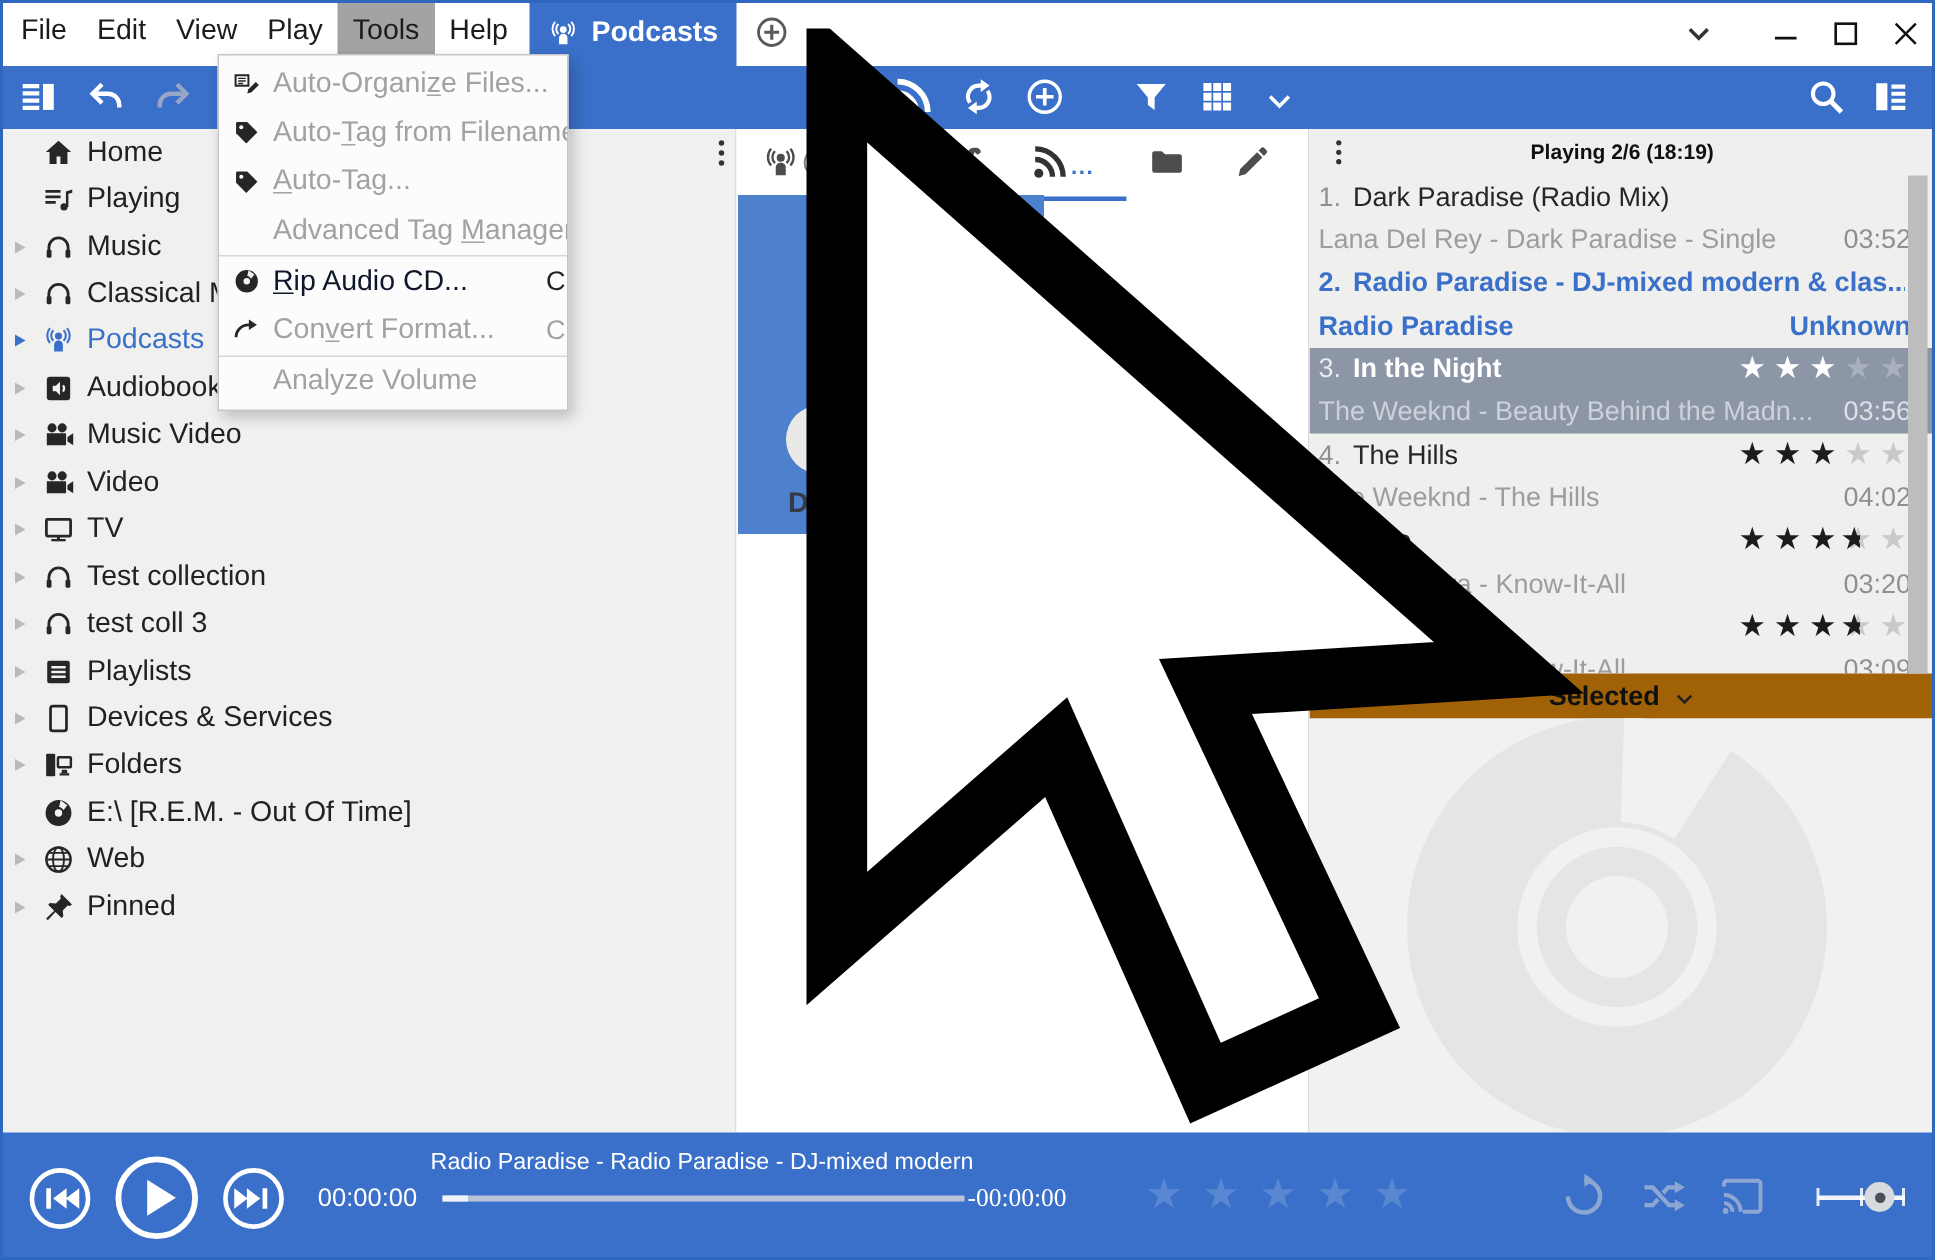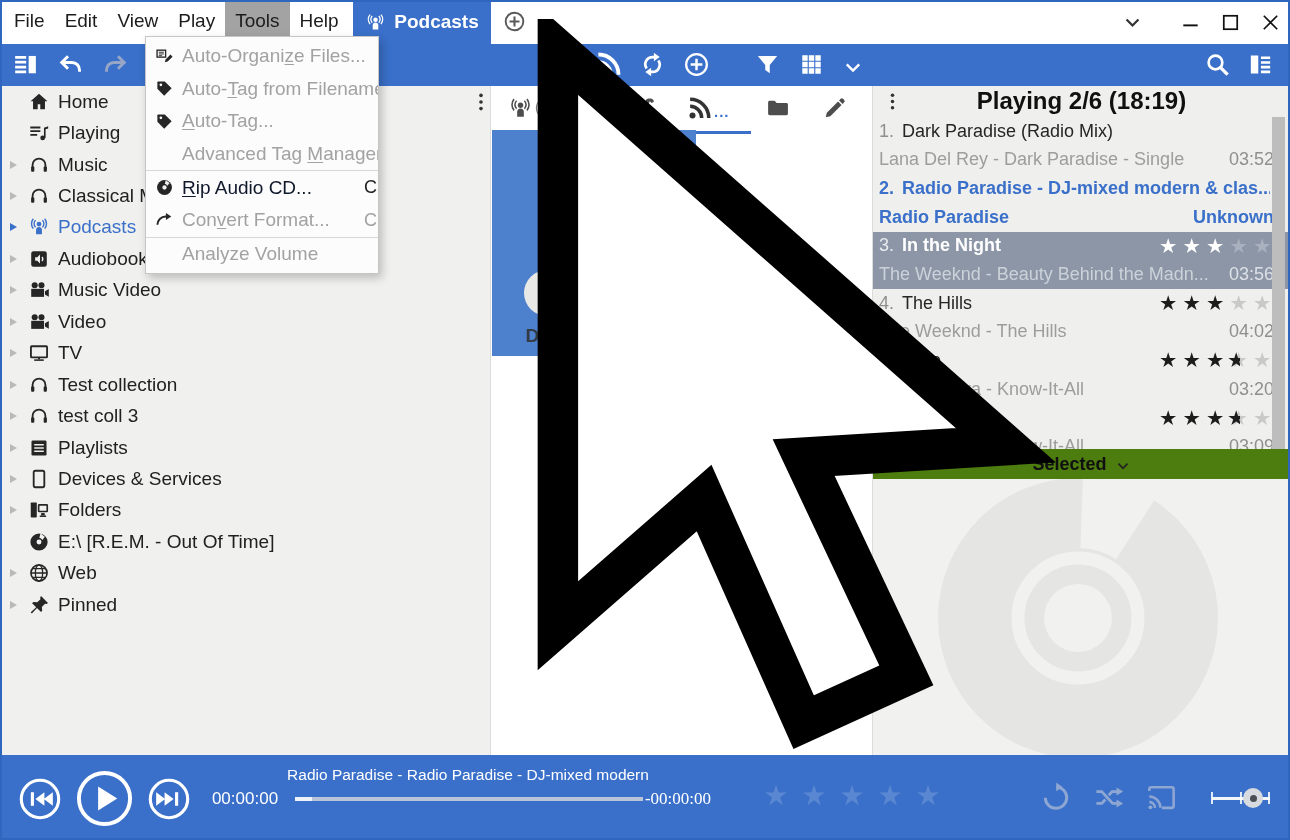--- a/index.html
+++ b/index.html
@@ -56,42 +56,42 @@
   .vtsuffix.acc{color:var(--accent);font-weight:bold;font-size:15px;letter-spacing:1px;margin-top:7px;}
   .tab-underline{position:absolute;left:147px;top:45px;width:113px;height:3px;background:var(--accent);}
   .album-tile{position:absolute;left:1px;top:44px;width:204px;height:226px;background:var(--tile);}
   .album-art{position:absolute;inset:0;}
   .album-title{position:absolute;left:0;right:0;bottom:9px;text-align:center;font-size:19px;font-weight:600;color:#343b44;}
 
   
   .rightpanel{position:absolute;left:873px;top:86px;right:0;bottom:85px;background:#efefed;overflow:hidden;}
   .np-header{position:absolute;top:0;left:0;right:0;height:31px;}
   .dots{position:absolute;left:9px;top:5px;width:21px;height:21px;color:#333;}
-  .np-title{text-align:center;font-size:24px;font-weight:bold;color:#101010;line-height:30px;}
+  .np-title{text-align:center;font-size:14px;font-weight:bold;color:#101010;line-height:30px;}
   #track-list{position:absolute;top:31px;left:0;right:0;height:332px;overflow:hidden;z-index:1;}
   .np-scrollbar{position:absolute;right:5px;top:31px;width:13px;height:332px;background:#bdbdbd;z-index:2;}
   .trow{height:57.35px;}
   .tline,.sline{display:flex;align-items:center;padding:0 16px 0 6px;height:28.6px;}
   .num{width:23px;flex:none;font-size:18px;color:#8f8f8f;}
   .ttl{flex:1;font-size:18px;color:#262626;white-space:nowrap;overflow:hidden;}
   .stars{flex:none;margin-left:4px;line-height:1;}
   .st{display:inline-block;width:23.5px;font-size:20.5px;text-align:center;color:#c9c9c9;position:relative;}
   .st.f{color:#1c1c1c;}
   .st.hx i{position:absolute;left:0;top:0;width:56%;overflow:hidden;font-style:normal;color:#1c1c1c;}
   .sub{flex:1;font-size:18px;color:#9d9d9d;white-space:nowrap;overflow:hidden;}
   .time{flex:none;font-size:18px;color:#8f8f8f;margin-left:8px;}
   .trow.playing .num,.trow.playing .ttl,.trow.playing .sub,.trow.playing .time{color:var(--accent);font-weight:bold;}
   .trow.selected{background:var(--selrow);}
   .trow.selected .num{color:#e8ebef;}
   .trow.selected .ttl{color:#fff;font-weight:600;}
   .trow.selected .sub{color:#ccd2da;}
   .trow.selected .time{color:#dde1e7;}
   .trow.selected .st{color:#a9b1bf;}
   .trow.selected .st.f,.trow.selected .st.hx i{color:#fff;}
-  .sel-header{position:absolute;top:363px;left:0;right:0;height:30px;background:#4d7c0f;
+  .sel-header{position:absolute;top:363px;left:0;right:0;height:30px;background:#a16207;
       display:flex;align-items:center;justify-content:center;}
   .sel-header .dots{left:9px;top:4px;}
   .sel-title{font-size:18px;font-weight:bold;color:#101010;}
   .sel-chevron{width:16px;height:16px;color:#222;margin-left:8px;margin-top:3px;}
   .artwork{position:absolute;top:393px;left:0;right:0;bottom:0;background:#f1f1ef;}
 
   
   .playerbar{position:absolute;left:0;right:0;bottom:0;height:85px;background:var(--accent);}
   .pbtn{position:absolute;color:#fff;}
   .ptime{position:absolute;color:#fff;font-size:17px;text-align:center;}

